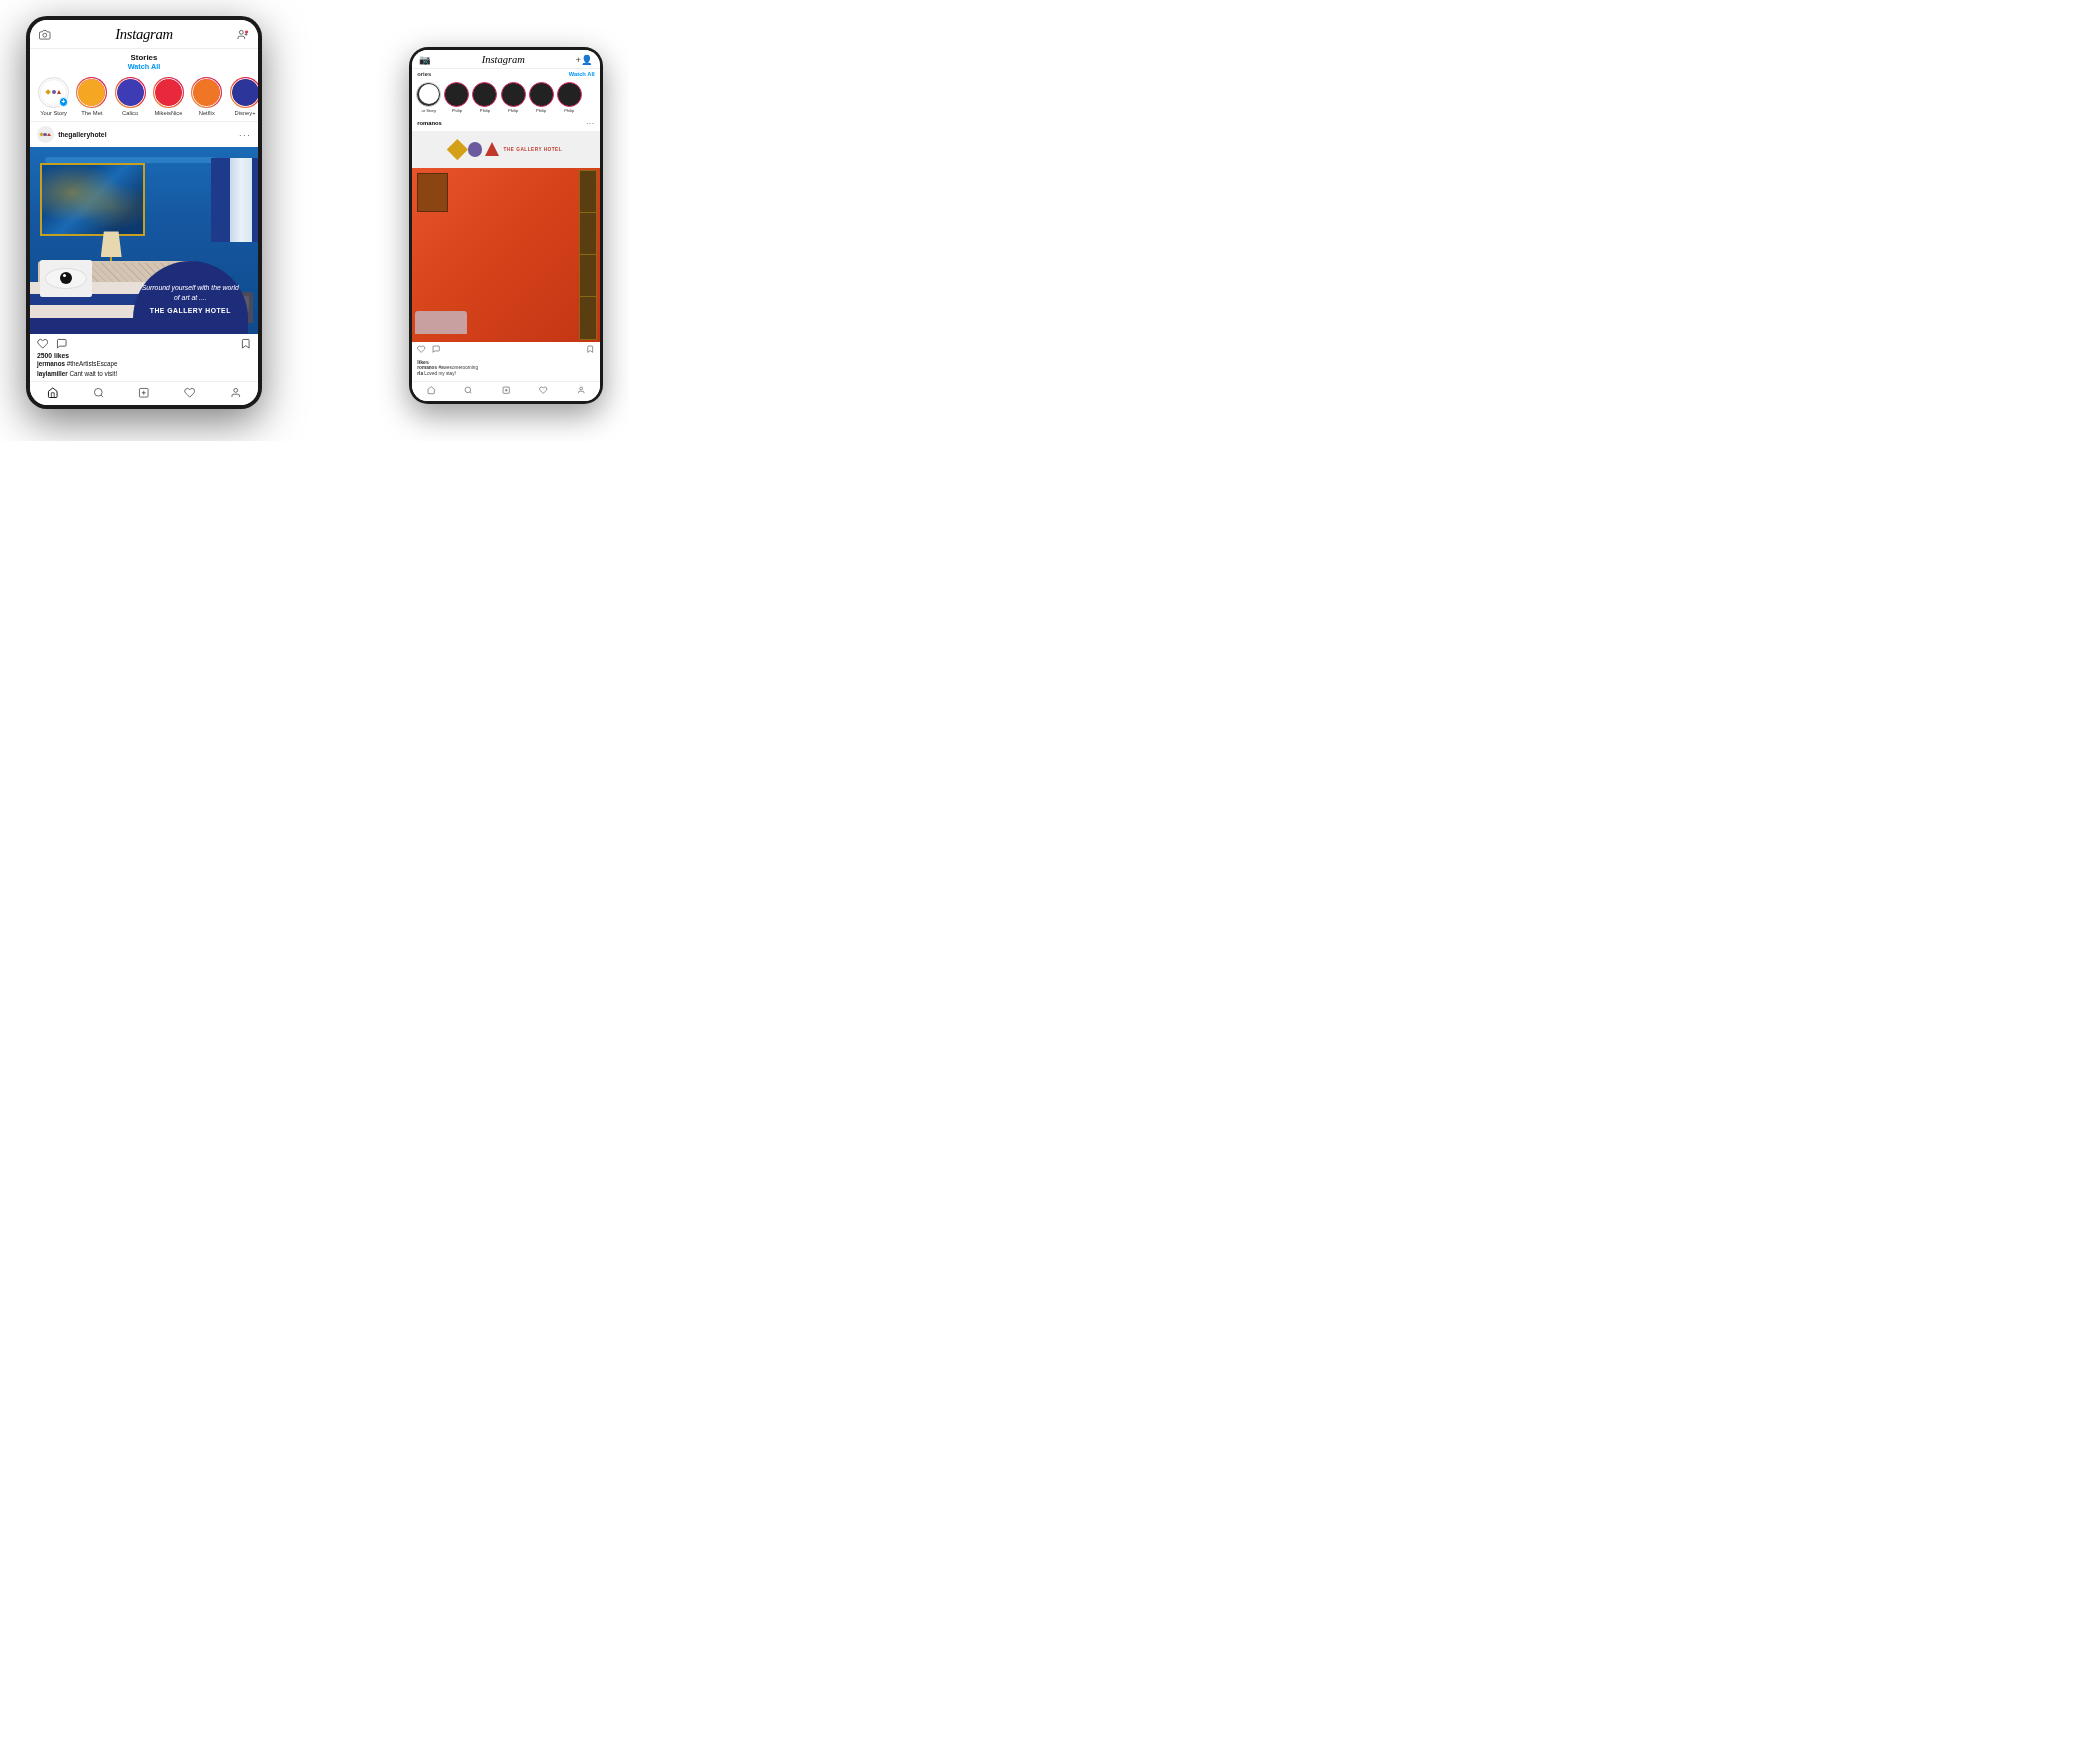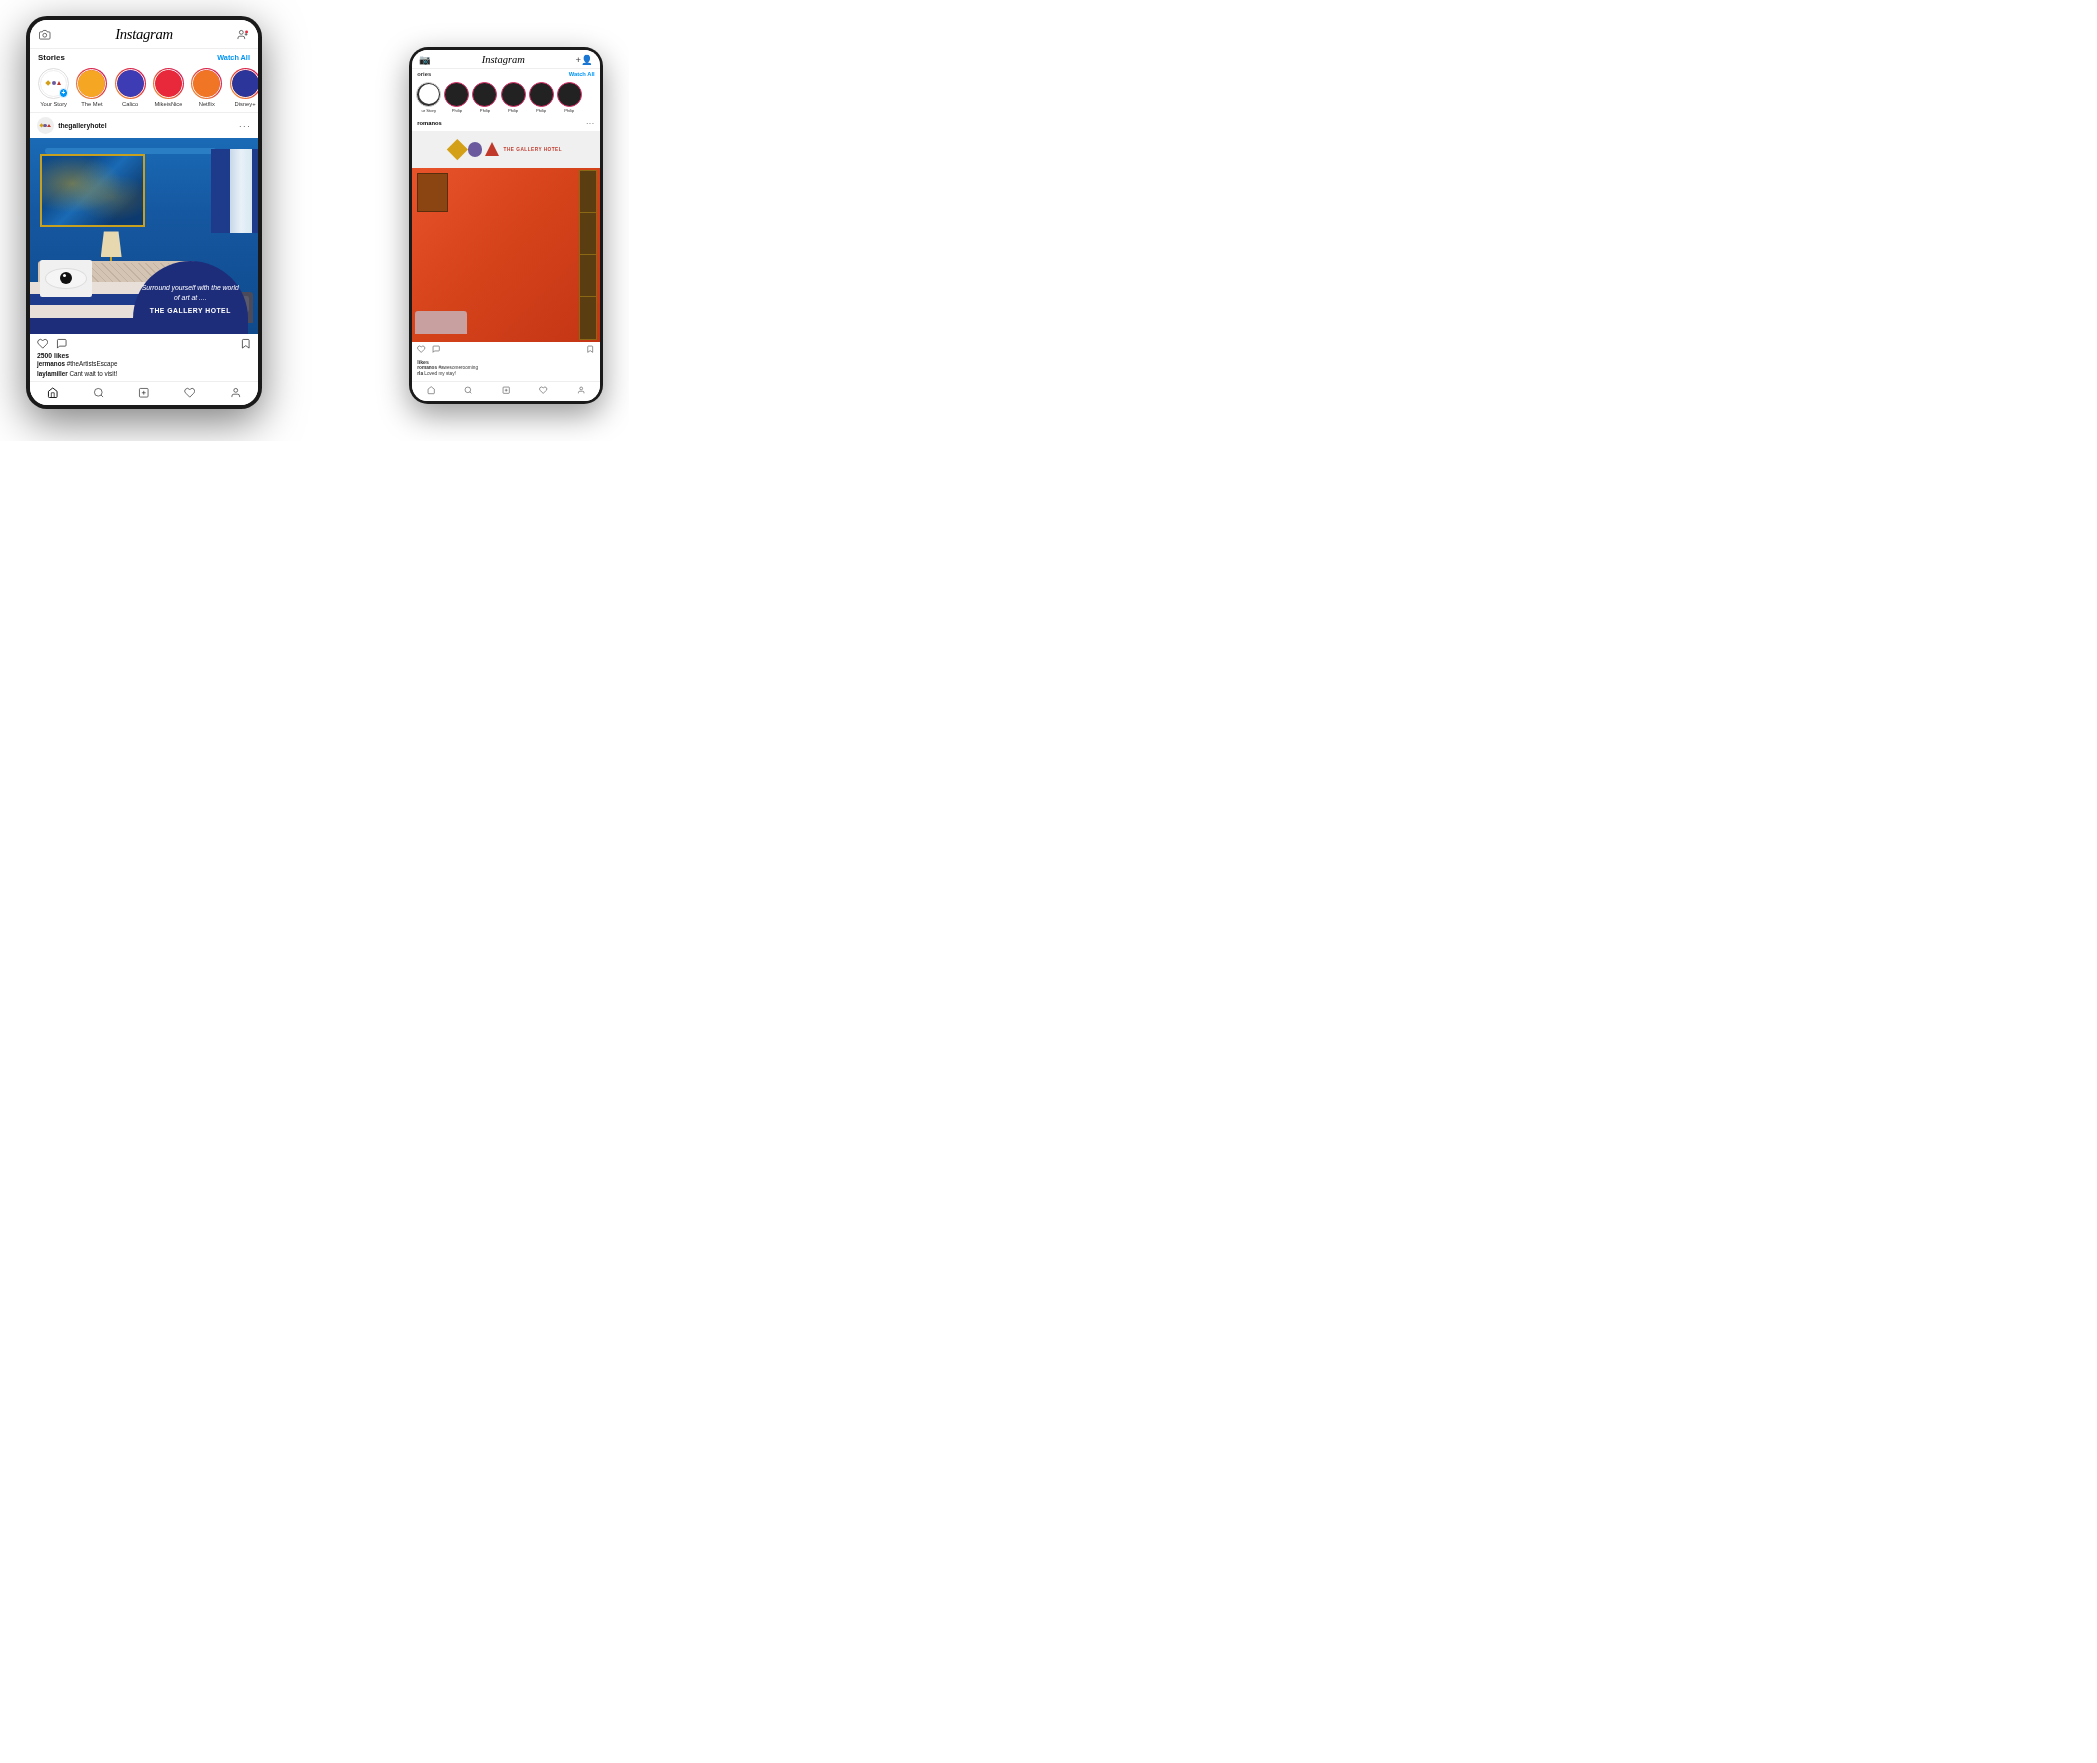--- a/index.html
+++ b/index.html
@@ -366,20 +366,21 @@
       background: #fff;
       border-bottom: 0.5px solid #eee;
       flex-shrink: 0;
     }
 
     .front-stories-bar {
       padding: 4.2px 8.4px 2.1px;
       display: flex;
       justify-content: space-between;
       align-items: center;
+      flex-direction: column;
     }
 
     .front-stories-label {
       font-size: 7.9px;
       font-weight: 600;
       color: #111;
     }
 
     .front-watch-all {
       font-size: 7.3px;

